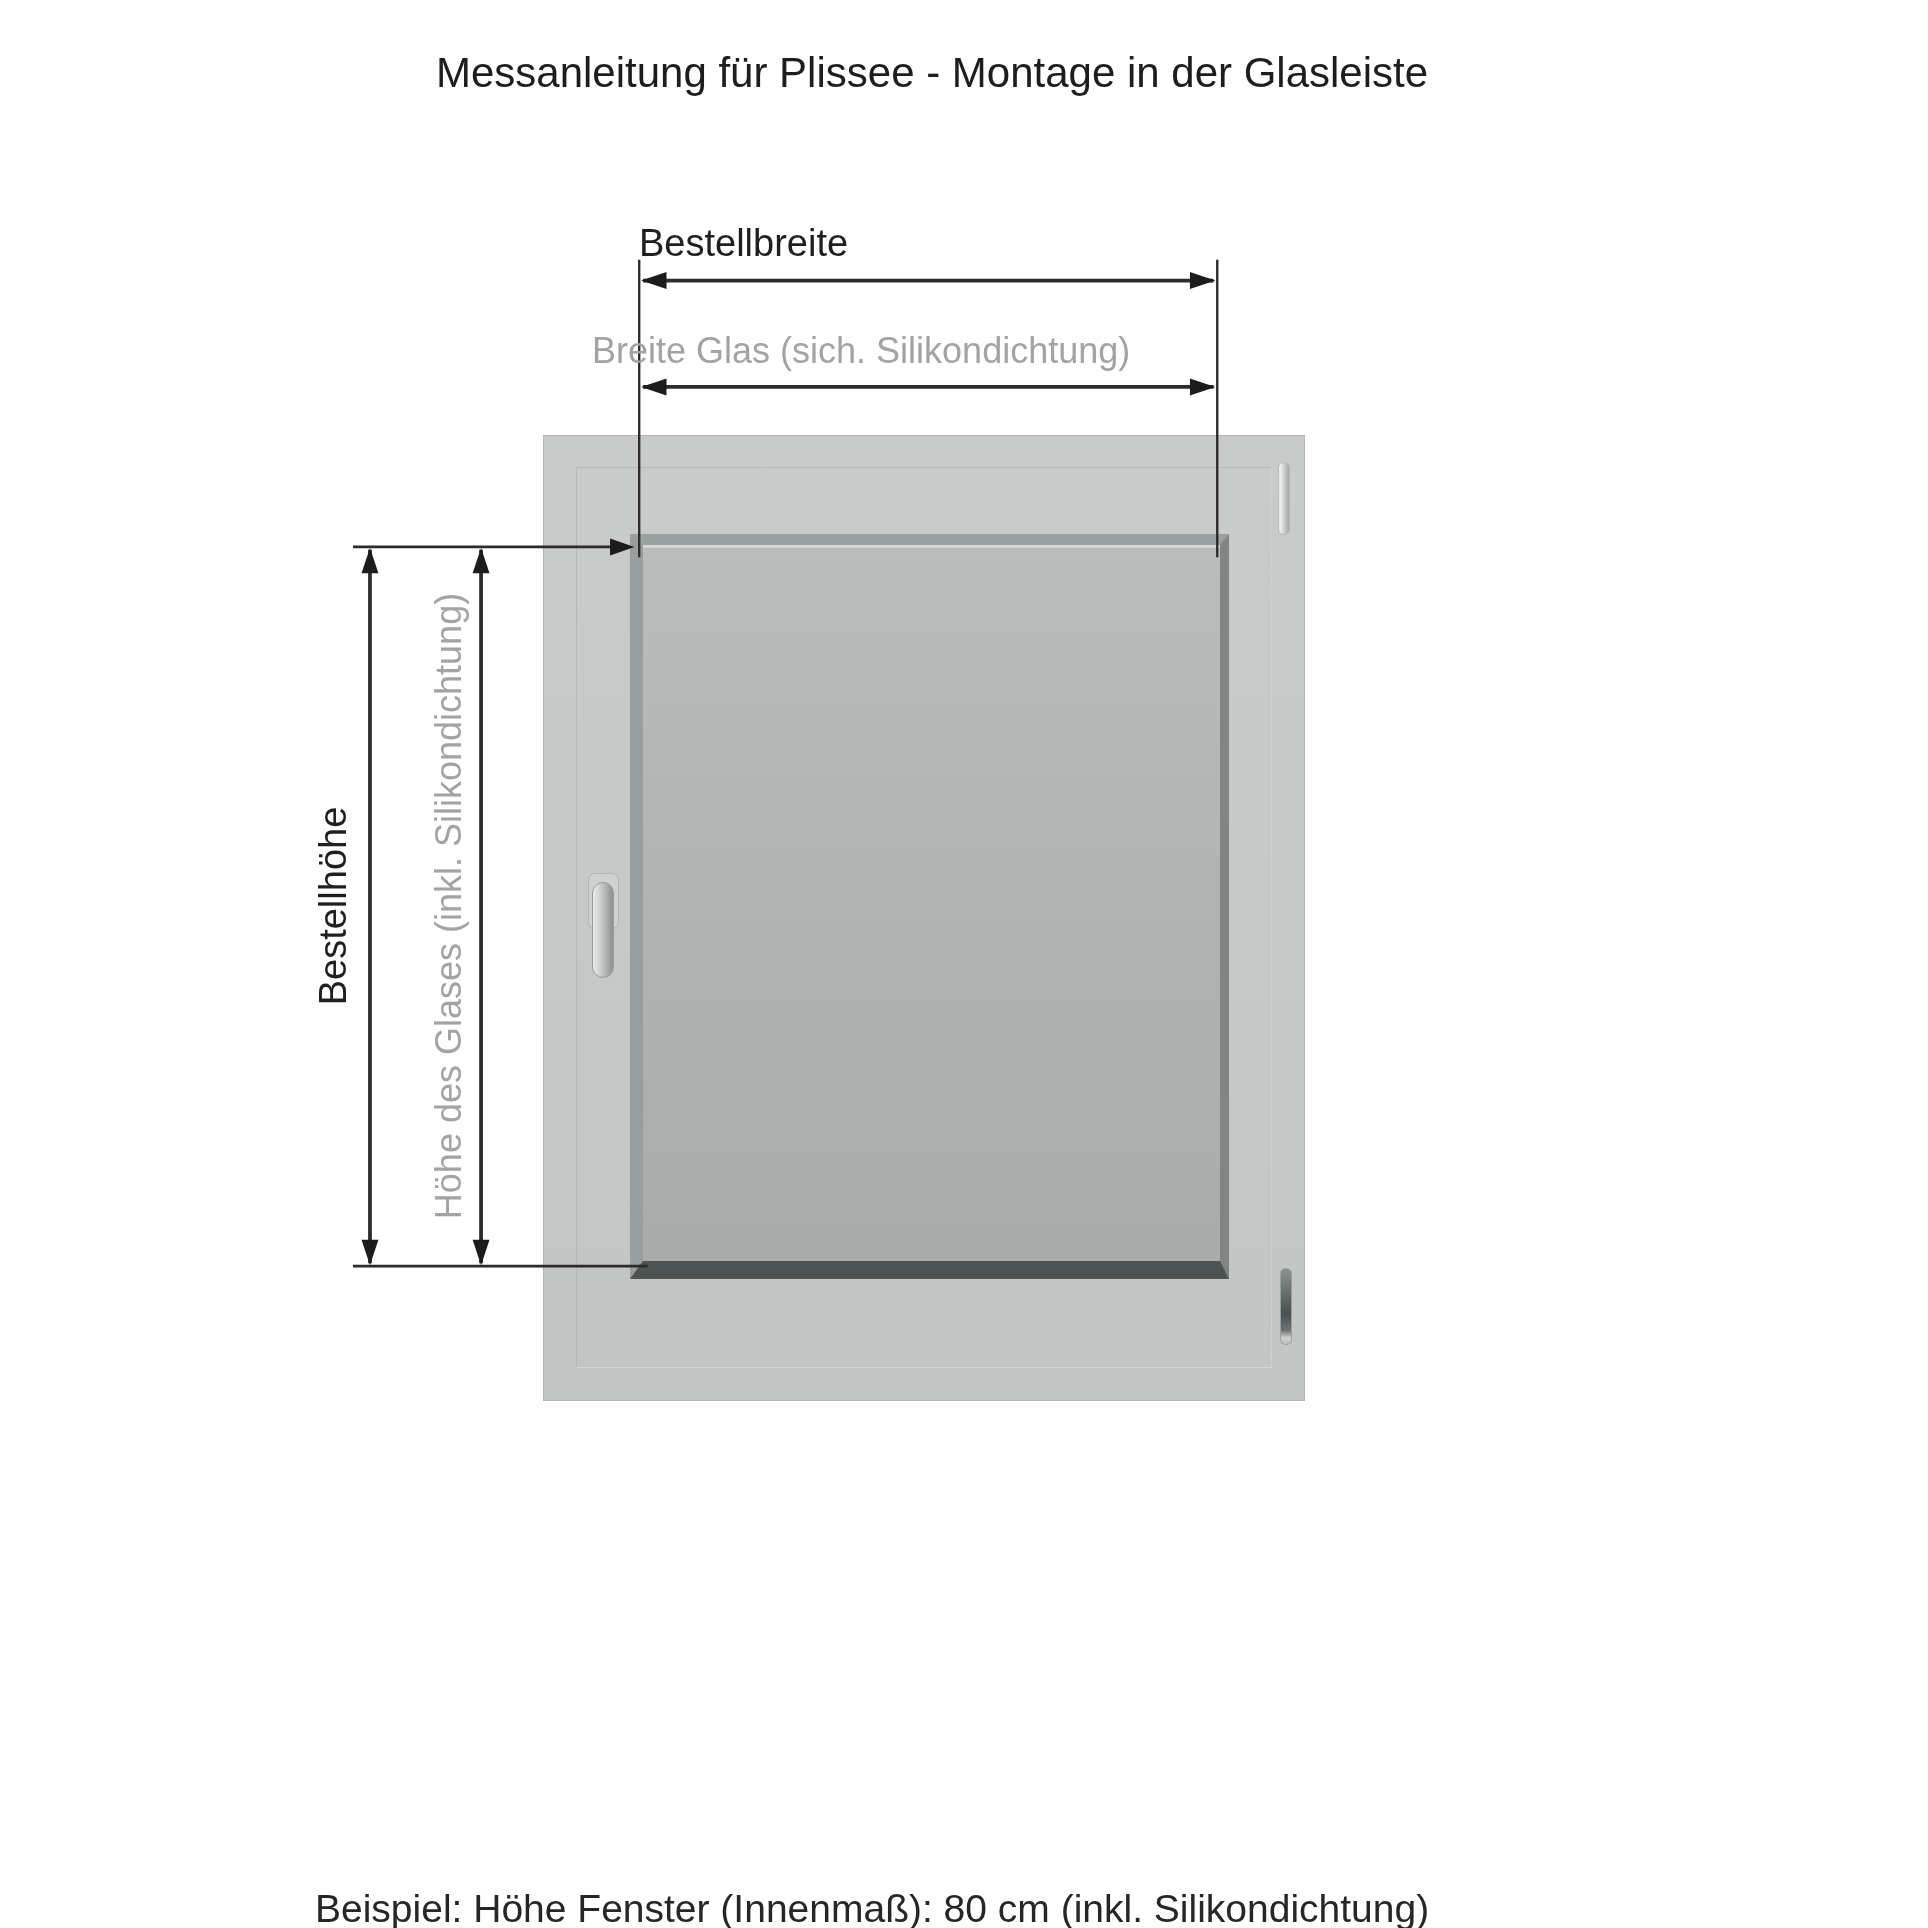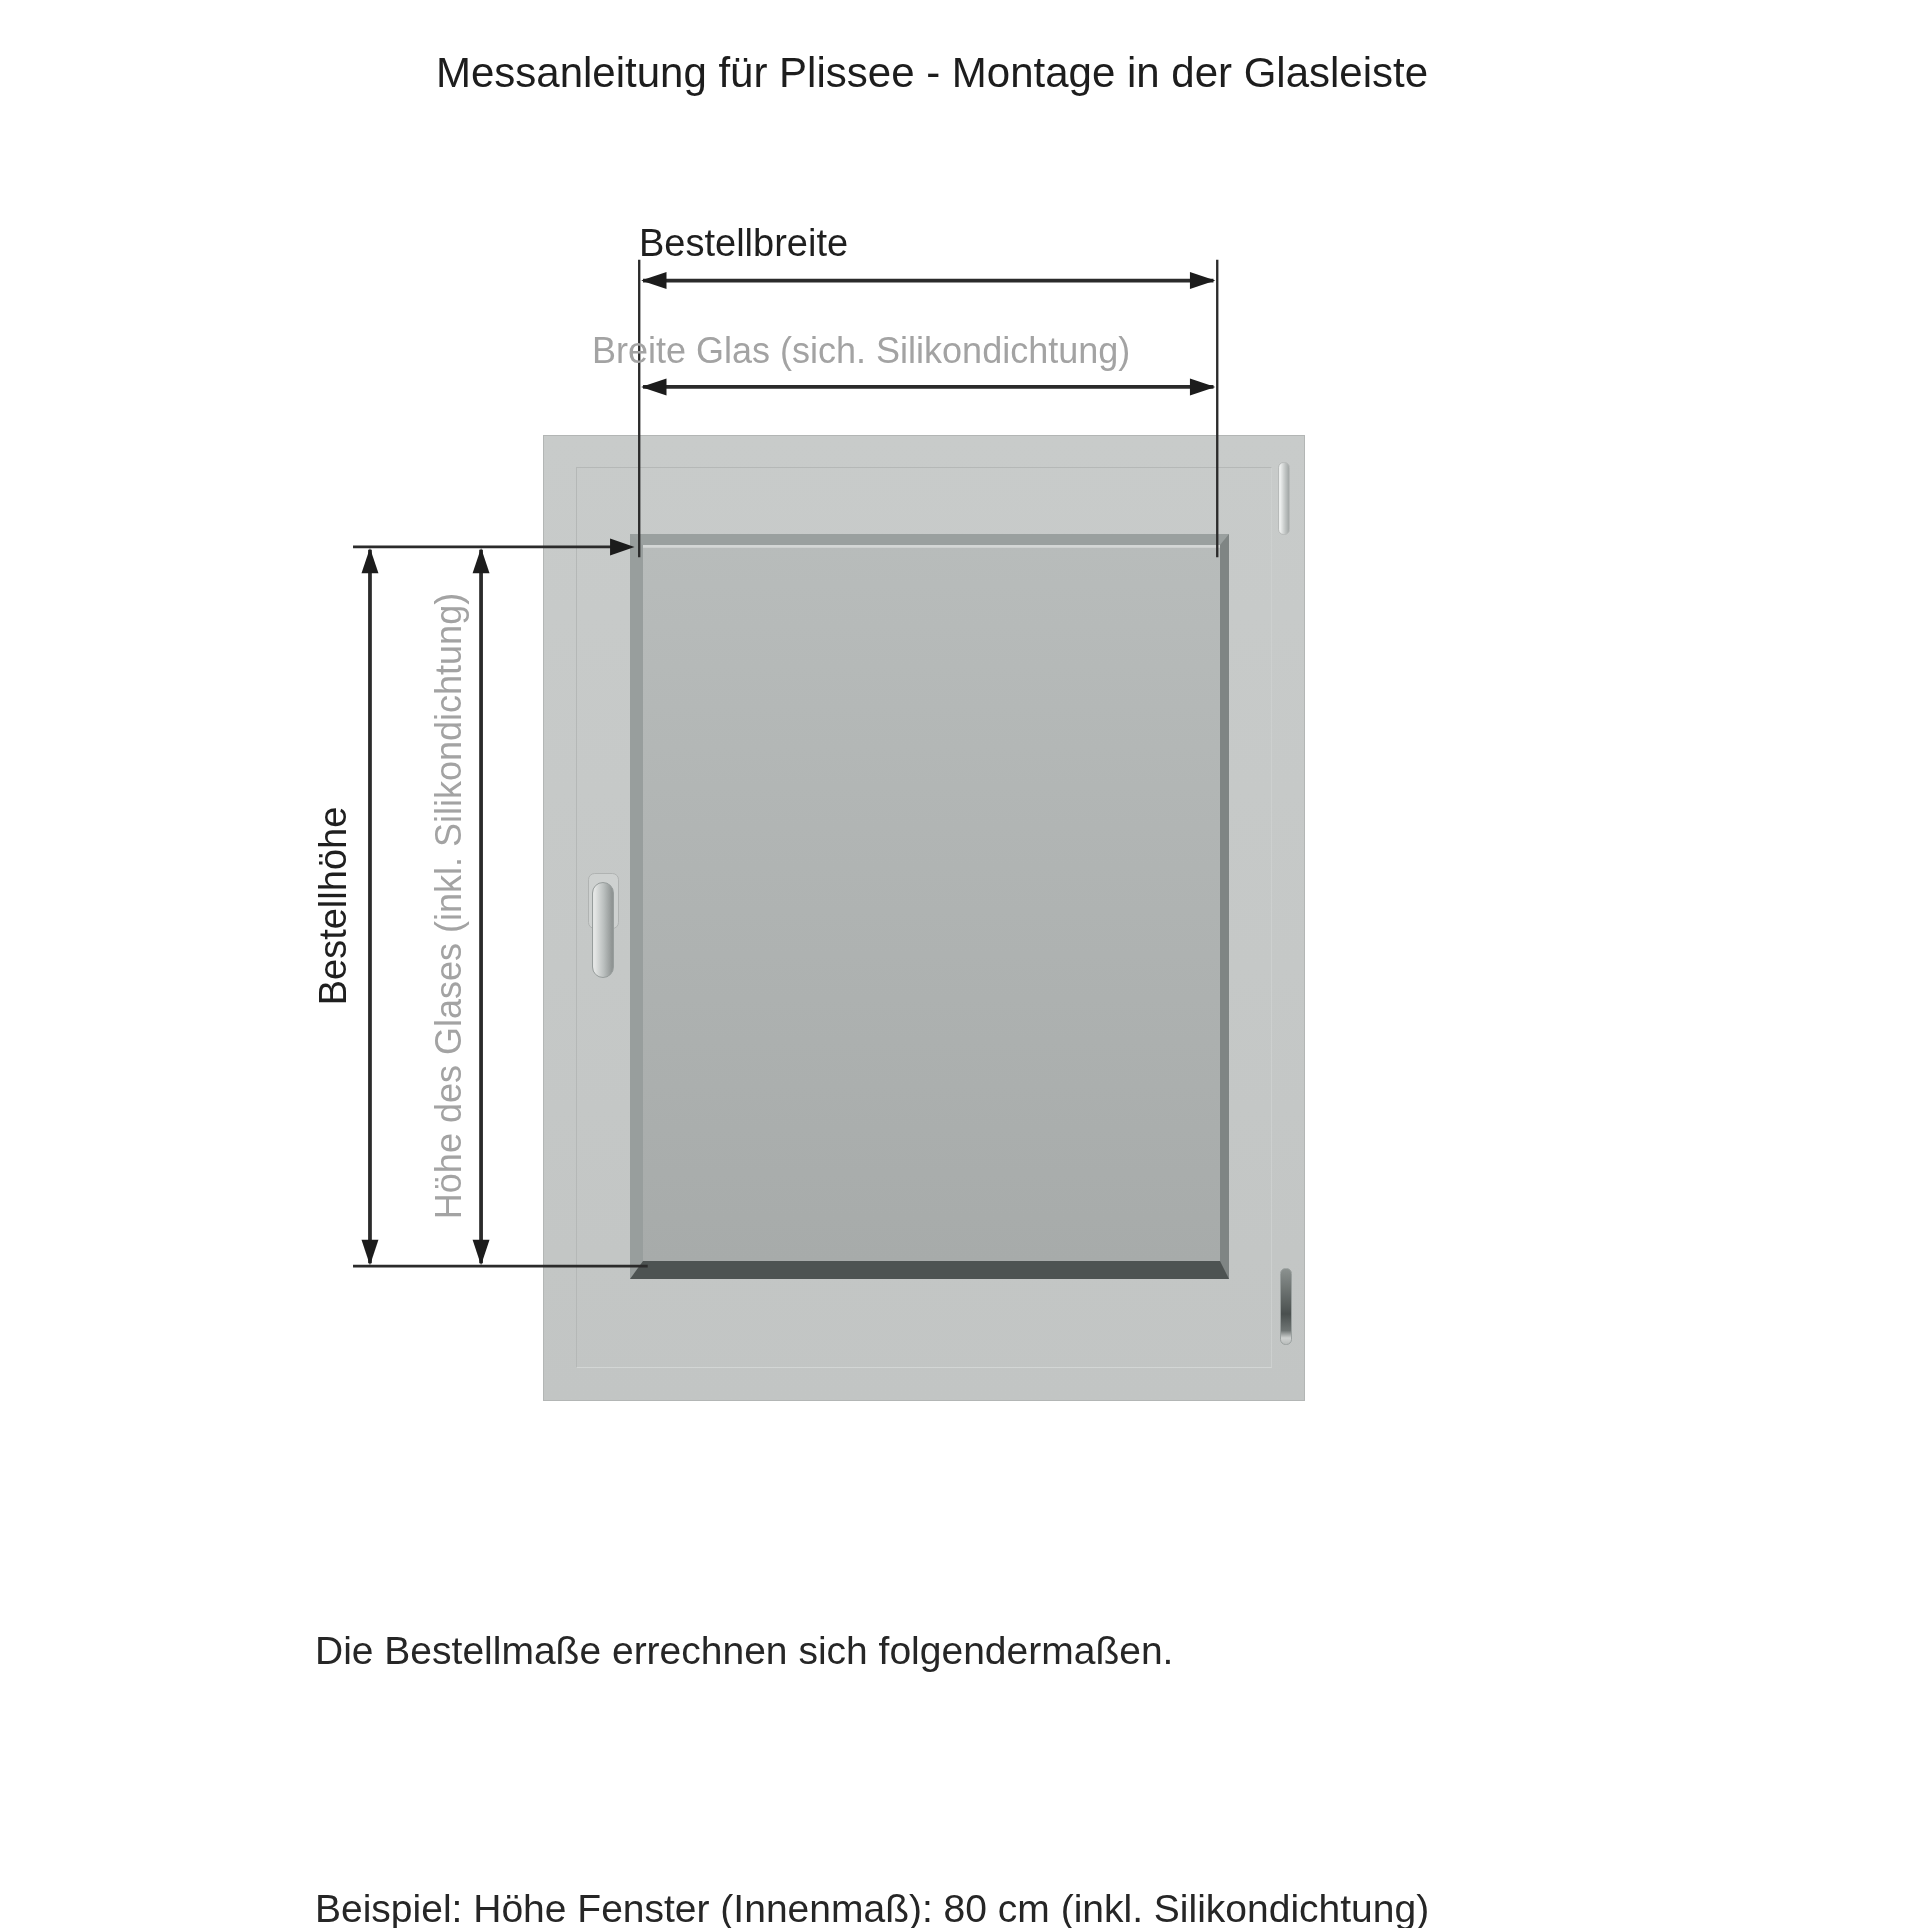--- a/index.html
+++ b/index.html
@@ -189,21 +189,20 @@
     <polygon points="511,1344 502,1317 520,1317"></polygon>
   </g>
 </svg>
 
 <div class="abs dim-label-h lbl-bestellbreite">Bestellbreite</div>
 <div class="abs dim-label-h lbl-breite-glas">Breite Glas (sich. Silikondichtung)</div>
 <div class="abs dim-label-v lbl-bestellhoehe">Bestellhöhe</div>
 <div class="abs dim-label-v lbl-hoehe-glas">Höhe des Glases (inkl. Silikondichtung)</div>
 
 <div class="abs instructions">
-  <div>Die Bestellmaße errechnen sich folgendermaßen.</div>
   
   
 </div>
 
 <div class="abs example">
   <div>Beispiel: Höhe Fenster (Innenmaß): 80 cm (inkl. Silikondichtung)</div>
   
   
 </div>
 

